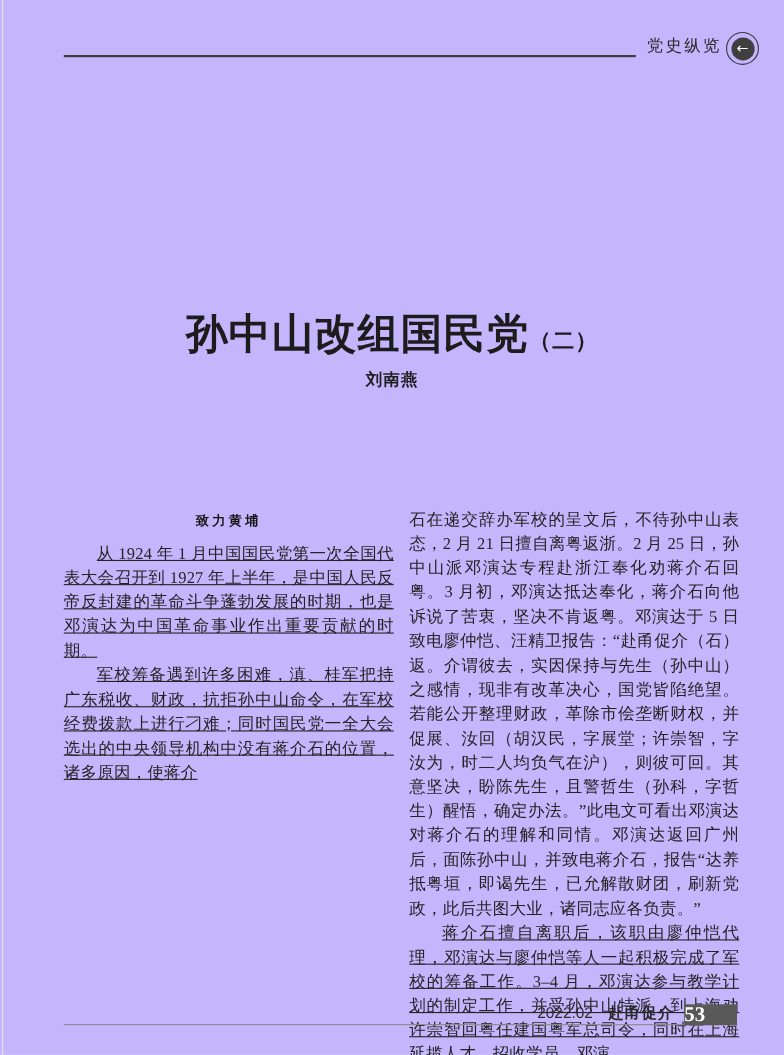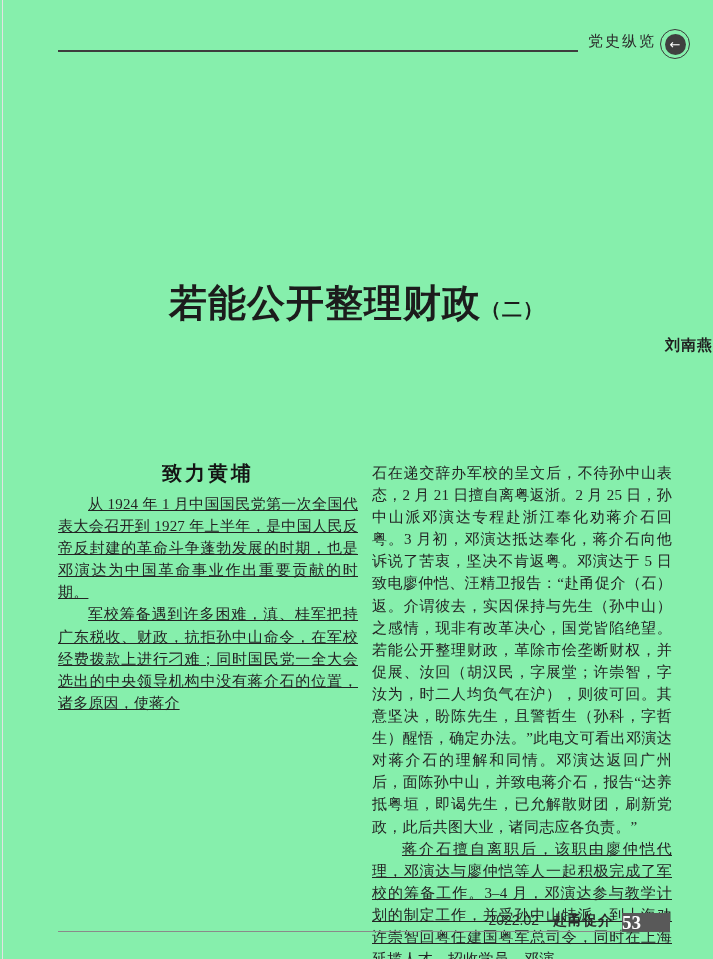--- a/index.html
+++ b/index.html
@@ -4,21 +4,21 @@
 <style>
   html, body {
     margin: 0;
     padding: 0;
     background: #ffffff;
   }
   .page {
     position: relative;
     width: 713px;
     height: 959px;
-    background: #86efac;
+    background: #c4b5fd;
     overflow: hidden;
     font-family: "Liberation Serif", "DejaVu Serif", serif;
   }
   .page-edge-line {
     position: absolute;
     left: 2px;
     top: 0;
     width: 1px;
     height: 100%;
     background: #e3e3e3;
@@ -84,41 +84,41 @@
   }
   .article-title .title-part {
     font-size: 20px;
     letter-spacing: 1px;
   }
   .article-author {
     position: absolute;
     left: 0;
     top: 336px;
     width: 713px;
-    text-align: right;
+    text-align: center;
     font-family: "Liberation Sans", "DejaVu Sans", sans-serif;
     font-weight: bold;
     font-size: 15px;
     color: #1f1f1f;
     letter-spacing: 1px;
   }
   
   .col {
     position: absolute;
     top: 462px;
     width: 300px;
     color: #242424;
   }
   .col-left  { left: 58px; }
   .col-right { left: 372px; }
   .section-heading {
     text-align: center;
     font-family: "Liberation Sans", "DejaVu Sans", sans-serif;
     font-weight: bold;
-    font-size: 20px;
+    font-size: 12px;
     letter-spacing: 3px;
     color: #141414;
     line-height: 22px;
     margin: 0 0 9px 0;
   }
   .col p {
     margin: 0;
     font-size: 15px;
     line-height: 22.1px;
     text-align: justify;
@@ -173,21 +173,21 @@
 
   <div class="page-edge-line"></div>
 
   <div class="header-rule"></div>
   <div class="header-label">党史纵览</div>
   <div class="header-icon">
     <div class="header-icon-inner">←</div>
   </div>
 
   <div class="article-title">
-    <span class="title-main">若能公开整理财政</span><span class="title-part">（二）</span>
+    <span class="title-main">孙中山改组国民党</span><span class="title-part">（二）</span>
   </div>
   <div class="article-author">刘南燕</div>
 
   <div class="col col-left">
     <div class="section-heading">致力黄埔</div>
     <p class="indent">从 1924 年 1 月中国国民党第一次全国代表大会召开到 1927 年上半年，是中国人民反帝反封建的革命斗争蓬勃发展的时期，也是邓演达为中国革命事业作出重要贡献的时期。</p>
     <p class="indent">军校筹备遇到许多困难，滇、桂军把持广东税收、财政，抗拒孙中山命令，在军校经费拨款上进行刁难；同时国民党一全大会选出的中央领导机构中没有蒋介石的位置，诸多原因，使蒋介</p>
   </div>
 
   <div class="col col-right">

